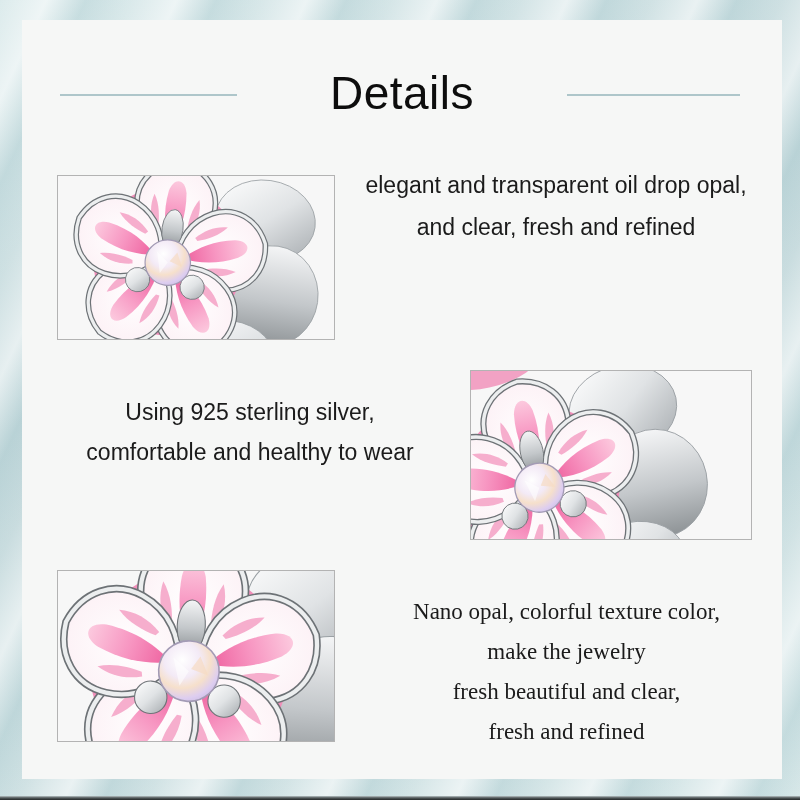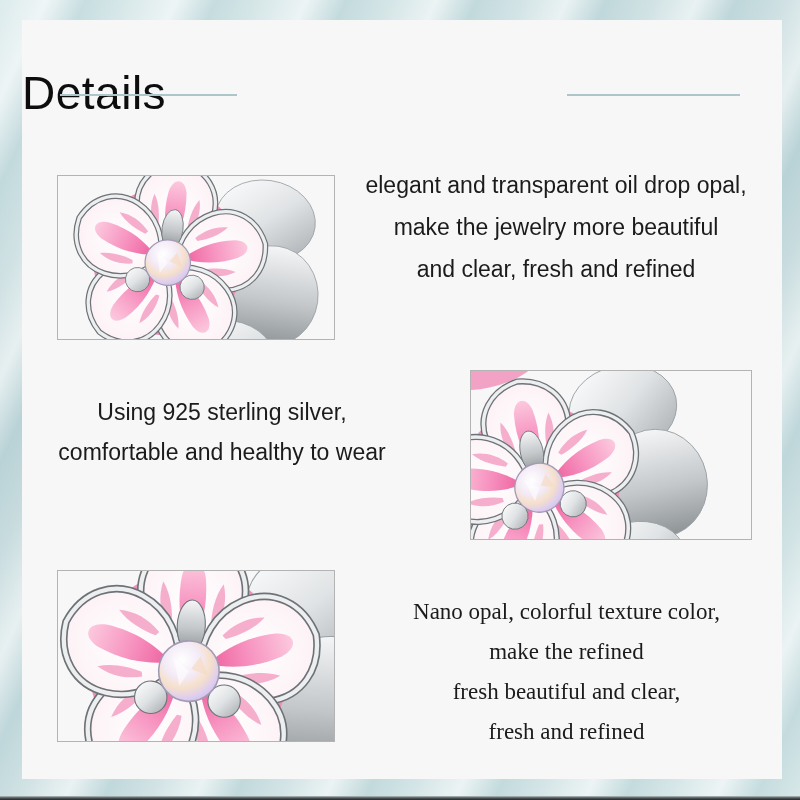--- a/index.html
+++ b/index.html
@@ -15,32 +15,32 @@
   .bottom-band {
     position:absolute; left:0; bottom:0; width:800px; height:4px;
     background:linear-gradient(#b9c4c6, #565d5e 45%, #232728);
   }
   .card {
     position:absolute; left:22px; top:20px; width:760px; height:759px;
     background:#f6f7f6;
   }
   .page-title {
     position:absolute; left:0; top:50px; width:760px;
-    text-align:left; font-size:46px; line-height:46px;
+    text-align:center; font-size:46px; line-height:46px;
     color:#0d0d0d; letter-spacing:0.5px;
   }
   .divider { position:absolute; height:2px; background:#aec6ca; }
   .d-left  { left:38px;  top:74px; width:177px; }
   .d-right { left:545px; top:74px; width:173px; }
   .feature {
     position:absolute; text-align:center;
     font-size:23px; color:#1b1b1b;
   }
   .t1 { left:324px; top:144px; width:420px; line-height:42px; }
-  .t2 { left:0;  top:372px; width:400px; line-height:40px; }
+  .t2 { left:28px;  top:372px; width:400px; line-height:40px; }
   .t3 { left:352px; top:572px; width:385px; line-height:40px;font-family:Liberation Serif, serif; }
   .photo {
     position:absolute; border:1px solid #b3b3b3; background:#f7f7f7;
     overflow:hidden;
   }
   .photo svg { display:block; }
   .p1 { left:35px;  top:155px; width:276px; height:163px; }
   .p2 { left:448px; top:350px; width:280px; height:168px; }
   .p3 { left:35px;  top:550px; width:276px; height:170px; }
 </style>
@@ -122,21 +122,20 @@
     <div class="divider d-right"></div>
 
     <div class="photo p1">
       <svg width="276" height="163" viewBox="0 0 276 163">
         <rect width="276" height="163" fill="#f7f7f7"></rect>
         <use href="#charmArt" transform="translate(110,85) rotate(8) scale(0.81) translate(-150,-150)"></use>
       </svg>
     </div>
     <div class="feature t1">
       <div>elegant and transparent oil drop opal,</div>
-      <div>make the jewelry more beautiful</div>
       <div>and clear, fresh and refined</div>
     </div>
 
     <div class="feature t2">
       <div>Using 925 sterling silver,</div>
       <div>comfortable and healthy to wear</div>
     </div>
     <div class="photo p2">
       <svg width="280" height="168" viewBox="0 0 280 168">
         <rect width="280" height="168" fill="#f7f7f7"></rect>
@@ -145,20 +144,20 @@
     </div>
 
     <div class="photo p3">
       <svg width="276" height="170" viewBox="0 0 276 170">
         <rect width="276" height="170" fill="#f7f7f7"></rect>
         <use href="#charmArt" transform="translate(131,98) rotate(3) scale(1.08) translate(-150,-150)"></use>
       </svg>
     </div>
     <div class="feature t3">
       <div>Nano opal, colorful texture color,</div>
-      <div>make the refined</div>
+      <div>make the jewelry</div>
       <div>fresh beautiful and clear,</div>
       <div>fresh and refined</div>
     </div>
 
   </div>
   <div class="bottom-band"></div>
 </div>
 
 </body></html>

